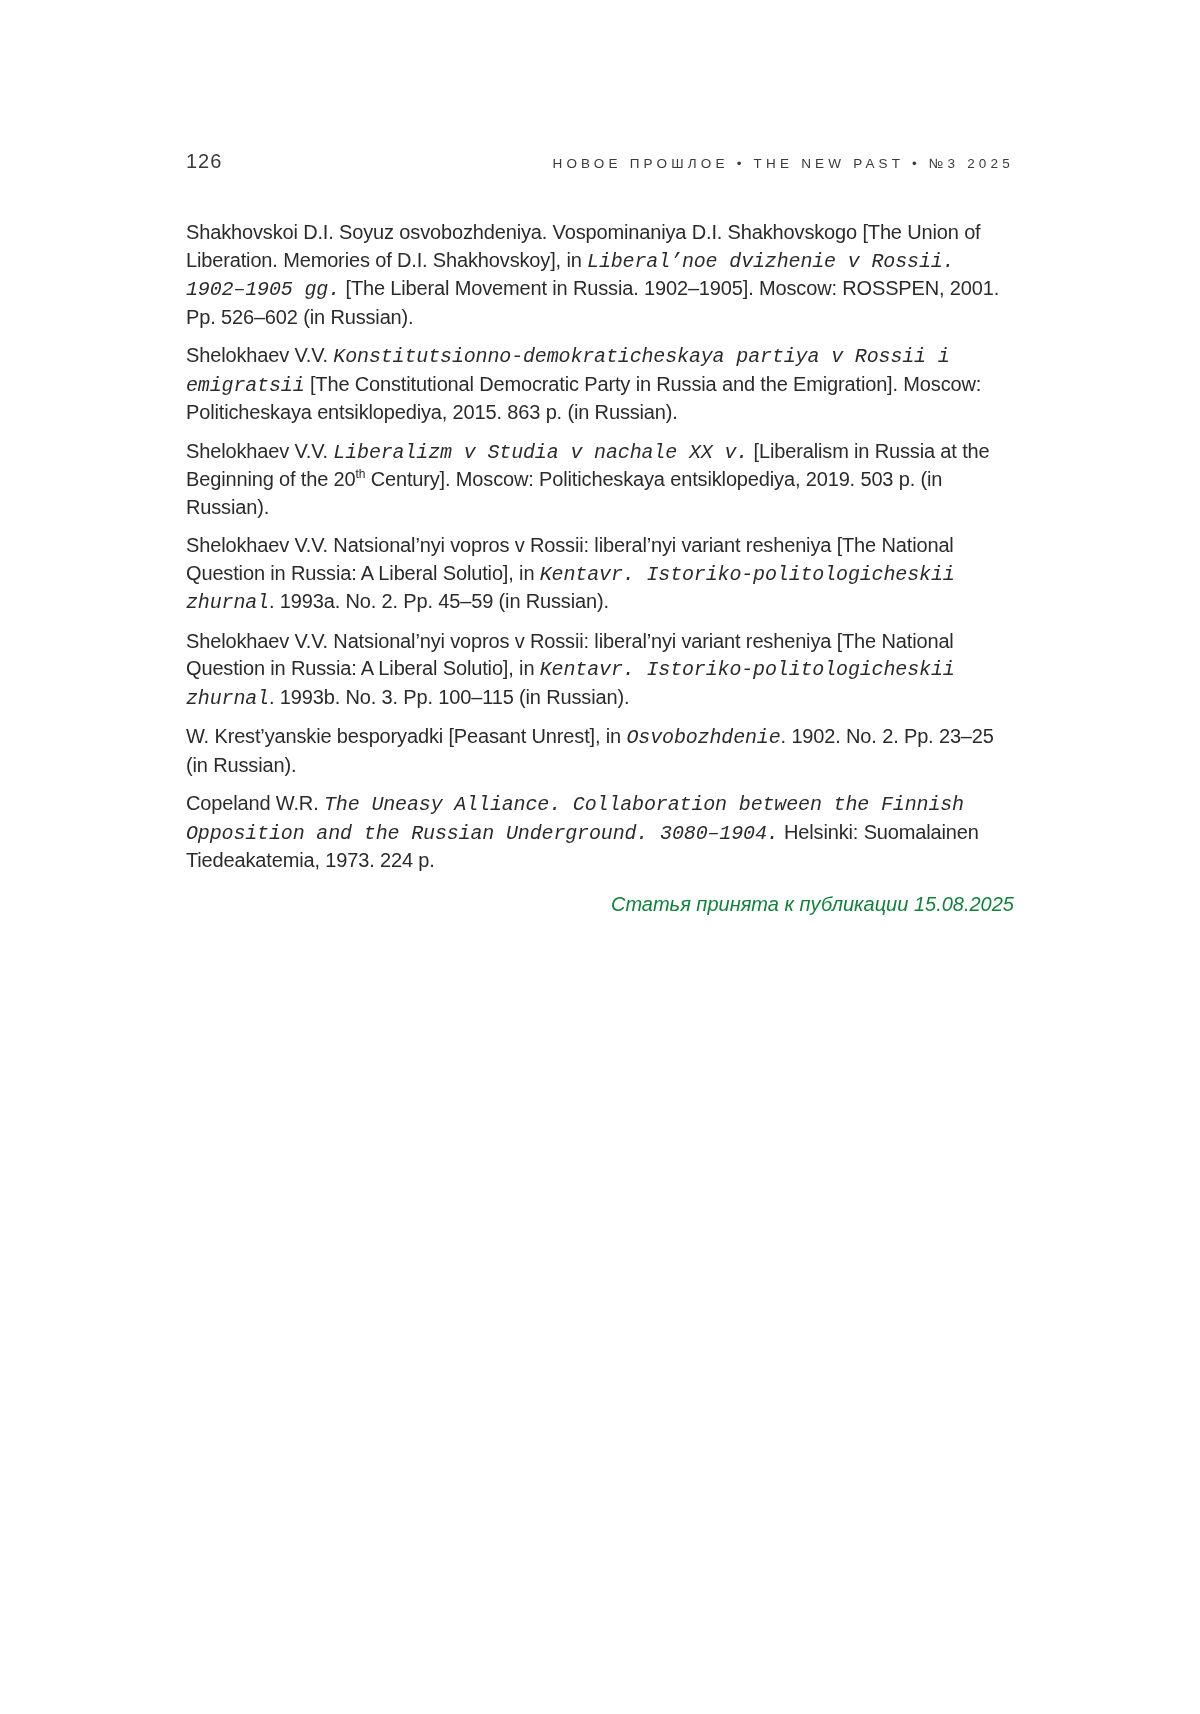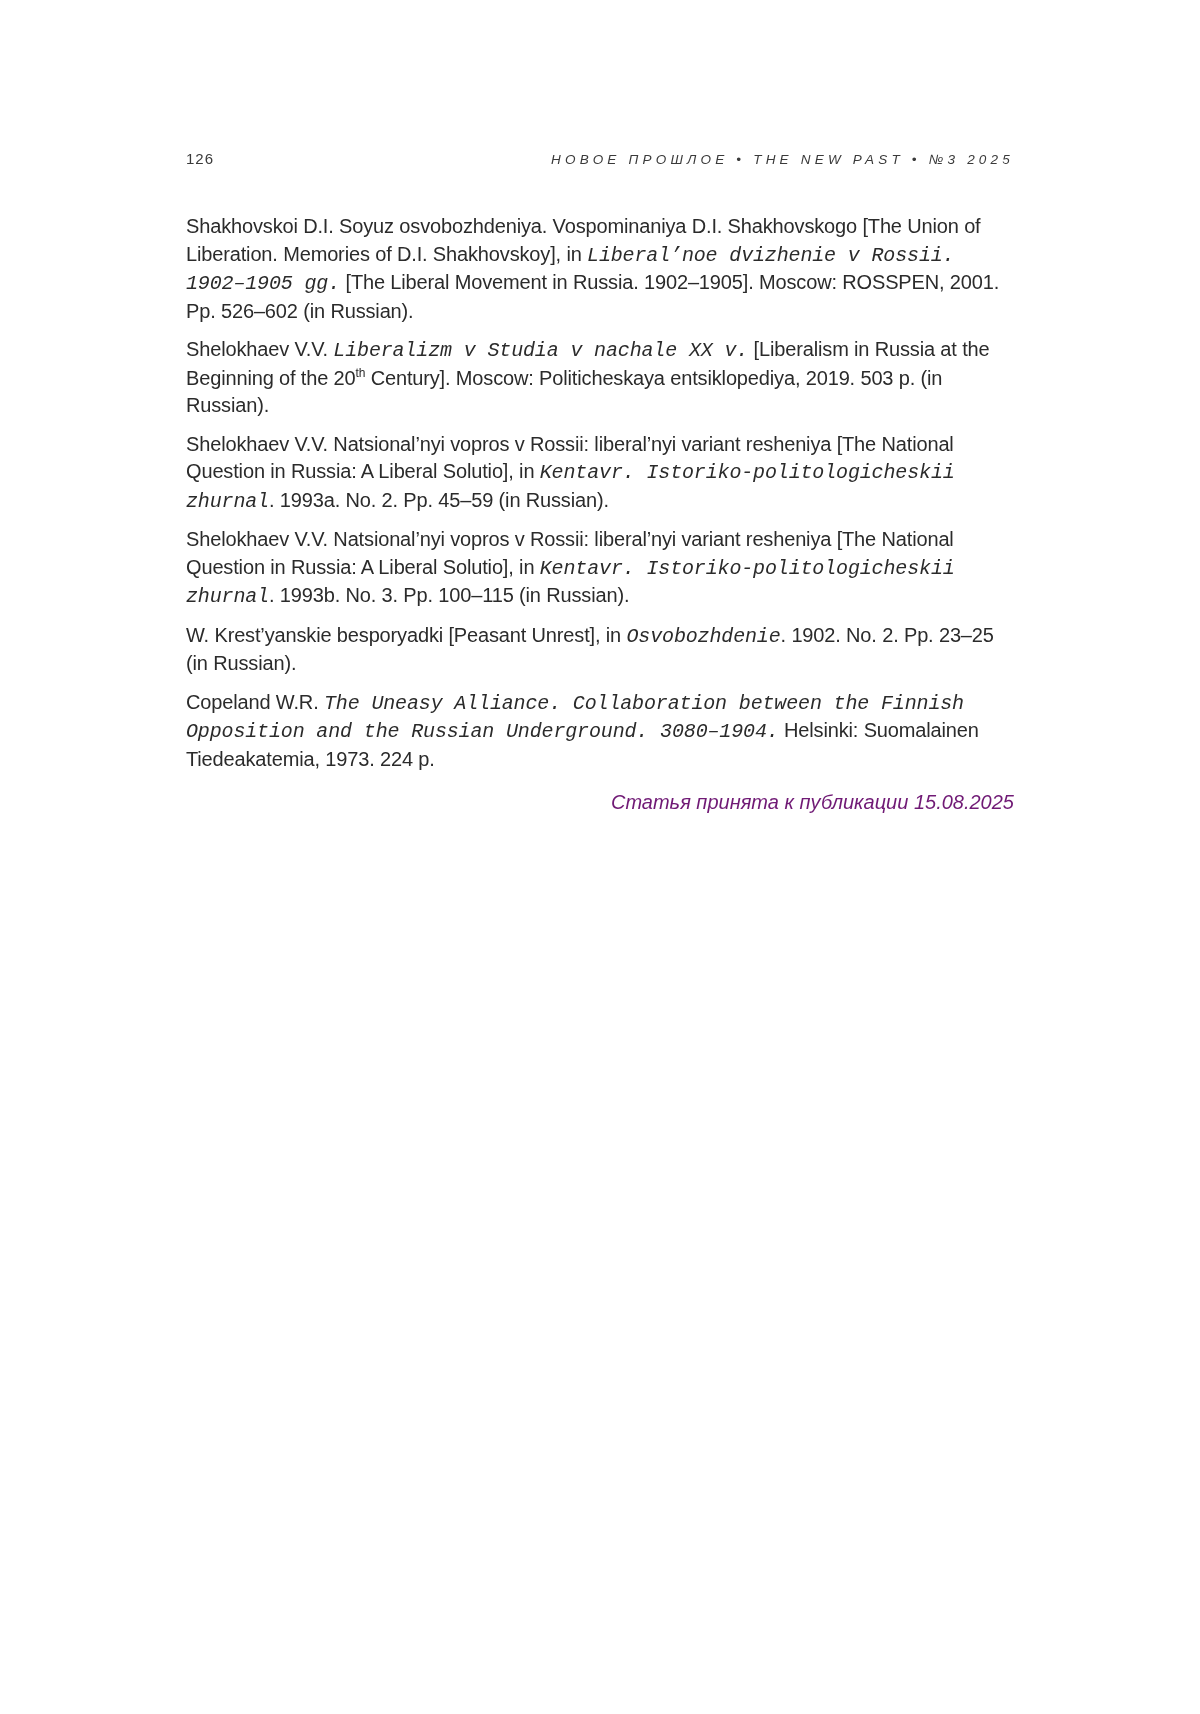--- a/index.html
+++ b/index.html
@@ -21,30 +21,29 @@
     left: 186px;
     top: 150px;
     width: 828px;
   }
   .page-header {
     display: flex;
     justify-content: space-between;
     align-items: baseline;
   }
   .page-number {
-    font-size: 15px;
+    font-size: 20px;
     letter-spacing: 1px;
     color: #3a3a3a;
   }
   .running-head {
     font-size: 13.5px;
     letter-spacing: 4.2px;
     color: #3a3a3a;
     white-space: nowrap;
-    font-style: italic;
   }
   .references {
     margin-top: 46px;
   }
   .ref {
     margin: 0 0 11px 0;
     font-size: 20px;
     line-height: 27.5px;
     letter-spacing: -0.15px;
     color: #2b2b2b;
@@ -59,36 +58,37 @@
     line-height: 0;
     vertical-align: super;
     text-align: right;
   }
   .footer-note {
     margin: 16px 0 0 0;
     font-size: 20px;
     line-height: 27.5px;
     font-style: italic;
     text-align: right;
-    color: #701a75;
+    color: #15803d;
   }
 </style>
 </head>
 <body>
 
 <div class="page">
   <div class="content">
 
     <header class="page-header">
       <span class="page-number">126</span>
       <span class="running-head">НОВОЕ ПРОШЛОЕ • THE NEW PAST • №3 2025</span>
     </header>
 
     <main class="references">
         <p class="ref"><span>Shakhovskoi D.I. Soyuz osvobozhdeniya. Vospominaniya D.I. Shakhovskogo [The Union of Liberation. Memories of D.I. Shakhovskoy], in </span><em>Liberal’noe dvizhenie v Rossii. 1902–1905 gg.</em><span> [The Liberal Movement in Russia. 1902–1905]. Moscow: ROSSPEN, 2001. Pp. 526–602 (in Russian).</span></p>
+        <p class="ref"><span>Shelokhaev V.V. </span><em>Konstitutsionno-demokraticheskaya partiya v Rossii i emigratsii</em><span> [The Constitutional Democratic Party in Russia and the Emigration]. Moscow: Politicheskaya entsiklopediya, 2015. 863 p. (in Russian).</span></p>
         <p class="ref"><span>Shelokhaev V.V. </span><em>Liberalizm v Studia v nachale XX v.</em><span> [Liberalism in Russia at the Beginning of the 20</span><sup>th</sup><span> Century]. Moscow: Politicheskaya entsiklopediya, 2019. 503 p. (in Russian).</span></p>
         <p class="ref"><span>Shelokhaev V.V. Natsional’nyi vopros v Rossii: liberal’nyi variant resheniya [The National Question in Russia: A Liberal Solutio], in </span><em>Kentavr. Istoriko-politologicheskii zhurnal</em><span>. 1993a. No. 2. Pp. 45–59 (in Russian).</span></p>
         <p class="ref"><span>Shelokhaev V.V. Natsional’nyi vopros v Rossii: liberal’nyi variant resheniya [The National Question in Russia: A Liberal Solutio], in </span><em>Kentavr. Istoriko-politologicheskii zhurnal</em><span>. 1993b. No. 3. Pp. 100–115 (in Russian).</span></p>
         <p class="ref"><span>W. Krest’yanskie besporyadki [Peasant Unrest], in </span><em>Osvobozhdenie</em><span>. 1902. No. 2. Pp. 23–25 (in Russian).</span></p>
         <p class="ref"><span>Copeland W.R. </span><em>The Uneasy Alliance. Collaboration between the Finnish Opposition and the Russian Underground. 3080–1904.</em><span> Helsinki: Suomalainen Tiedeakatemia, 1973. 224 p.</span></p>
       </main>
 
     <p class="footer-note">Статья принята к публикации 15.08.2025</p>
 
   </div>

